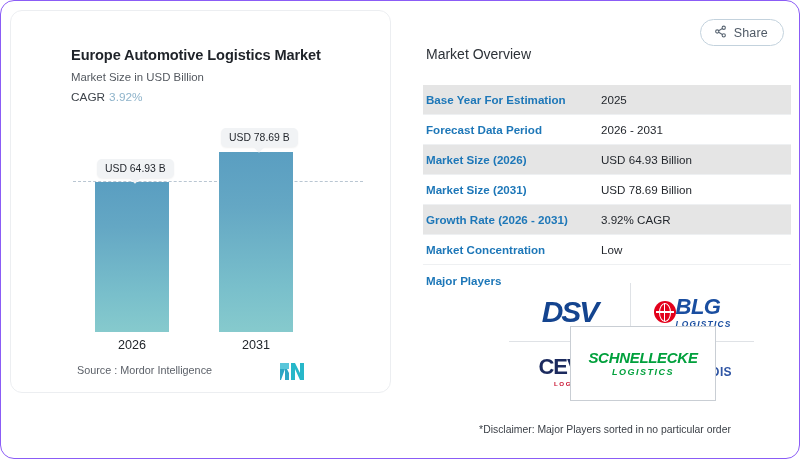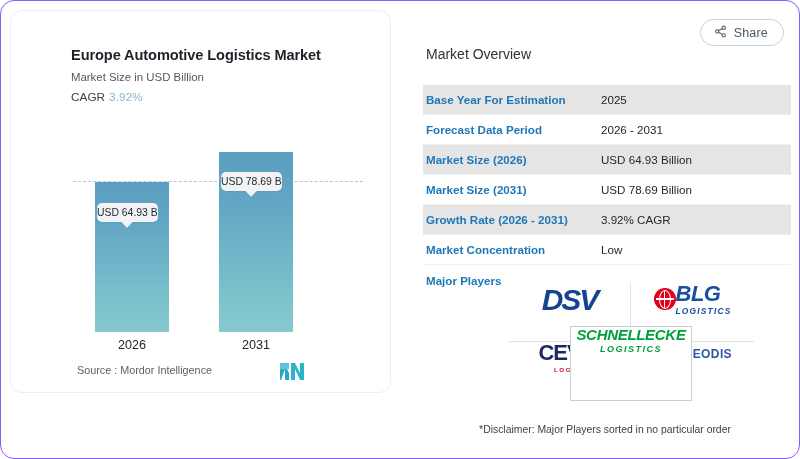--- a/index.html
+++ b/index.html
@@ -105,24 +105,23 @@
   }
   .bar.b1 { left: 94px;  top: 181px; width: 74px; height: 150px; }
   .bar.b2 { left: 218px; top: 151px; width: 74px; height: 180px; }
 
   .bar-label {
     position: absolute;
     background: #f1f3f5;
     border-radius: 5px;
     font-size: 10.4px;
     color: #24282e;
-    padding: 4px 0;
+    padding: 4px 8px;
     white-space: nowrap;
     box-shadow: 0 1px 2px rgba(0,0,0,.06);
-    margin-top: 44px;
   }
   .bar-label.l1 { left: 96px;  top: 158px; }
   .bar-label.l2 { left: 220px; top: 127px; }
   .bar-label .tip {
     position: absolute;
     left: 50%;
     bottom: -4px;
     margin-left: -4px;
     width: 8px; height: 8px;
     background: #f1f3f5;
@@ -213,30 +212,30 @@
     position: absolute;
     left: 88px;
     top: 282px;
     width: 245px;
     height: 118px;
   }
   .logo-cell {
     position: absolute;
     box-sizing: border-box;
     display: flex;
-    align-items: flex-start;
+    align-items: center;
     justify-content: center;
     overflow: hidden;
   }
   .lc-dsv  { left: 0;    top: 0;  width: 122px; height: 58px; border-right: 1px solid #dfe2e6; }
   .lc-blg  { left: 122px; top: 0; width: 123px; height: 58px; }
   .lc-ceva { left: 0;    top: 58px; width: 122px; height: 60px; border-top: 1px solid #dfe2e6; }
   .lc-geod { left: 122px; top: 58px; width: 123px; height: 60px; border-top: 1px solid #dfe2e6; }
   .lc-schn {
-    left: 61px; top: 43px; width: 122px; height: 75px;
+    left: 61px; top: 43px; width: 146px; height: 75px;
     background: #ffffff;
     border: 1px solid #c9ced4;
   }
 
   .dsv-txt {
     font-size: 30px; font-weight: bold; color: #14448f;
     font-family: "Liberation Sans", sans-serif;
     letter-spacing: -2px; font-style: italic;
   }
   .blg-wrap { display: flex; align-items: center; }

